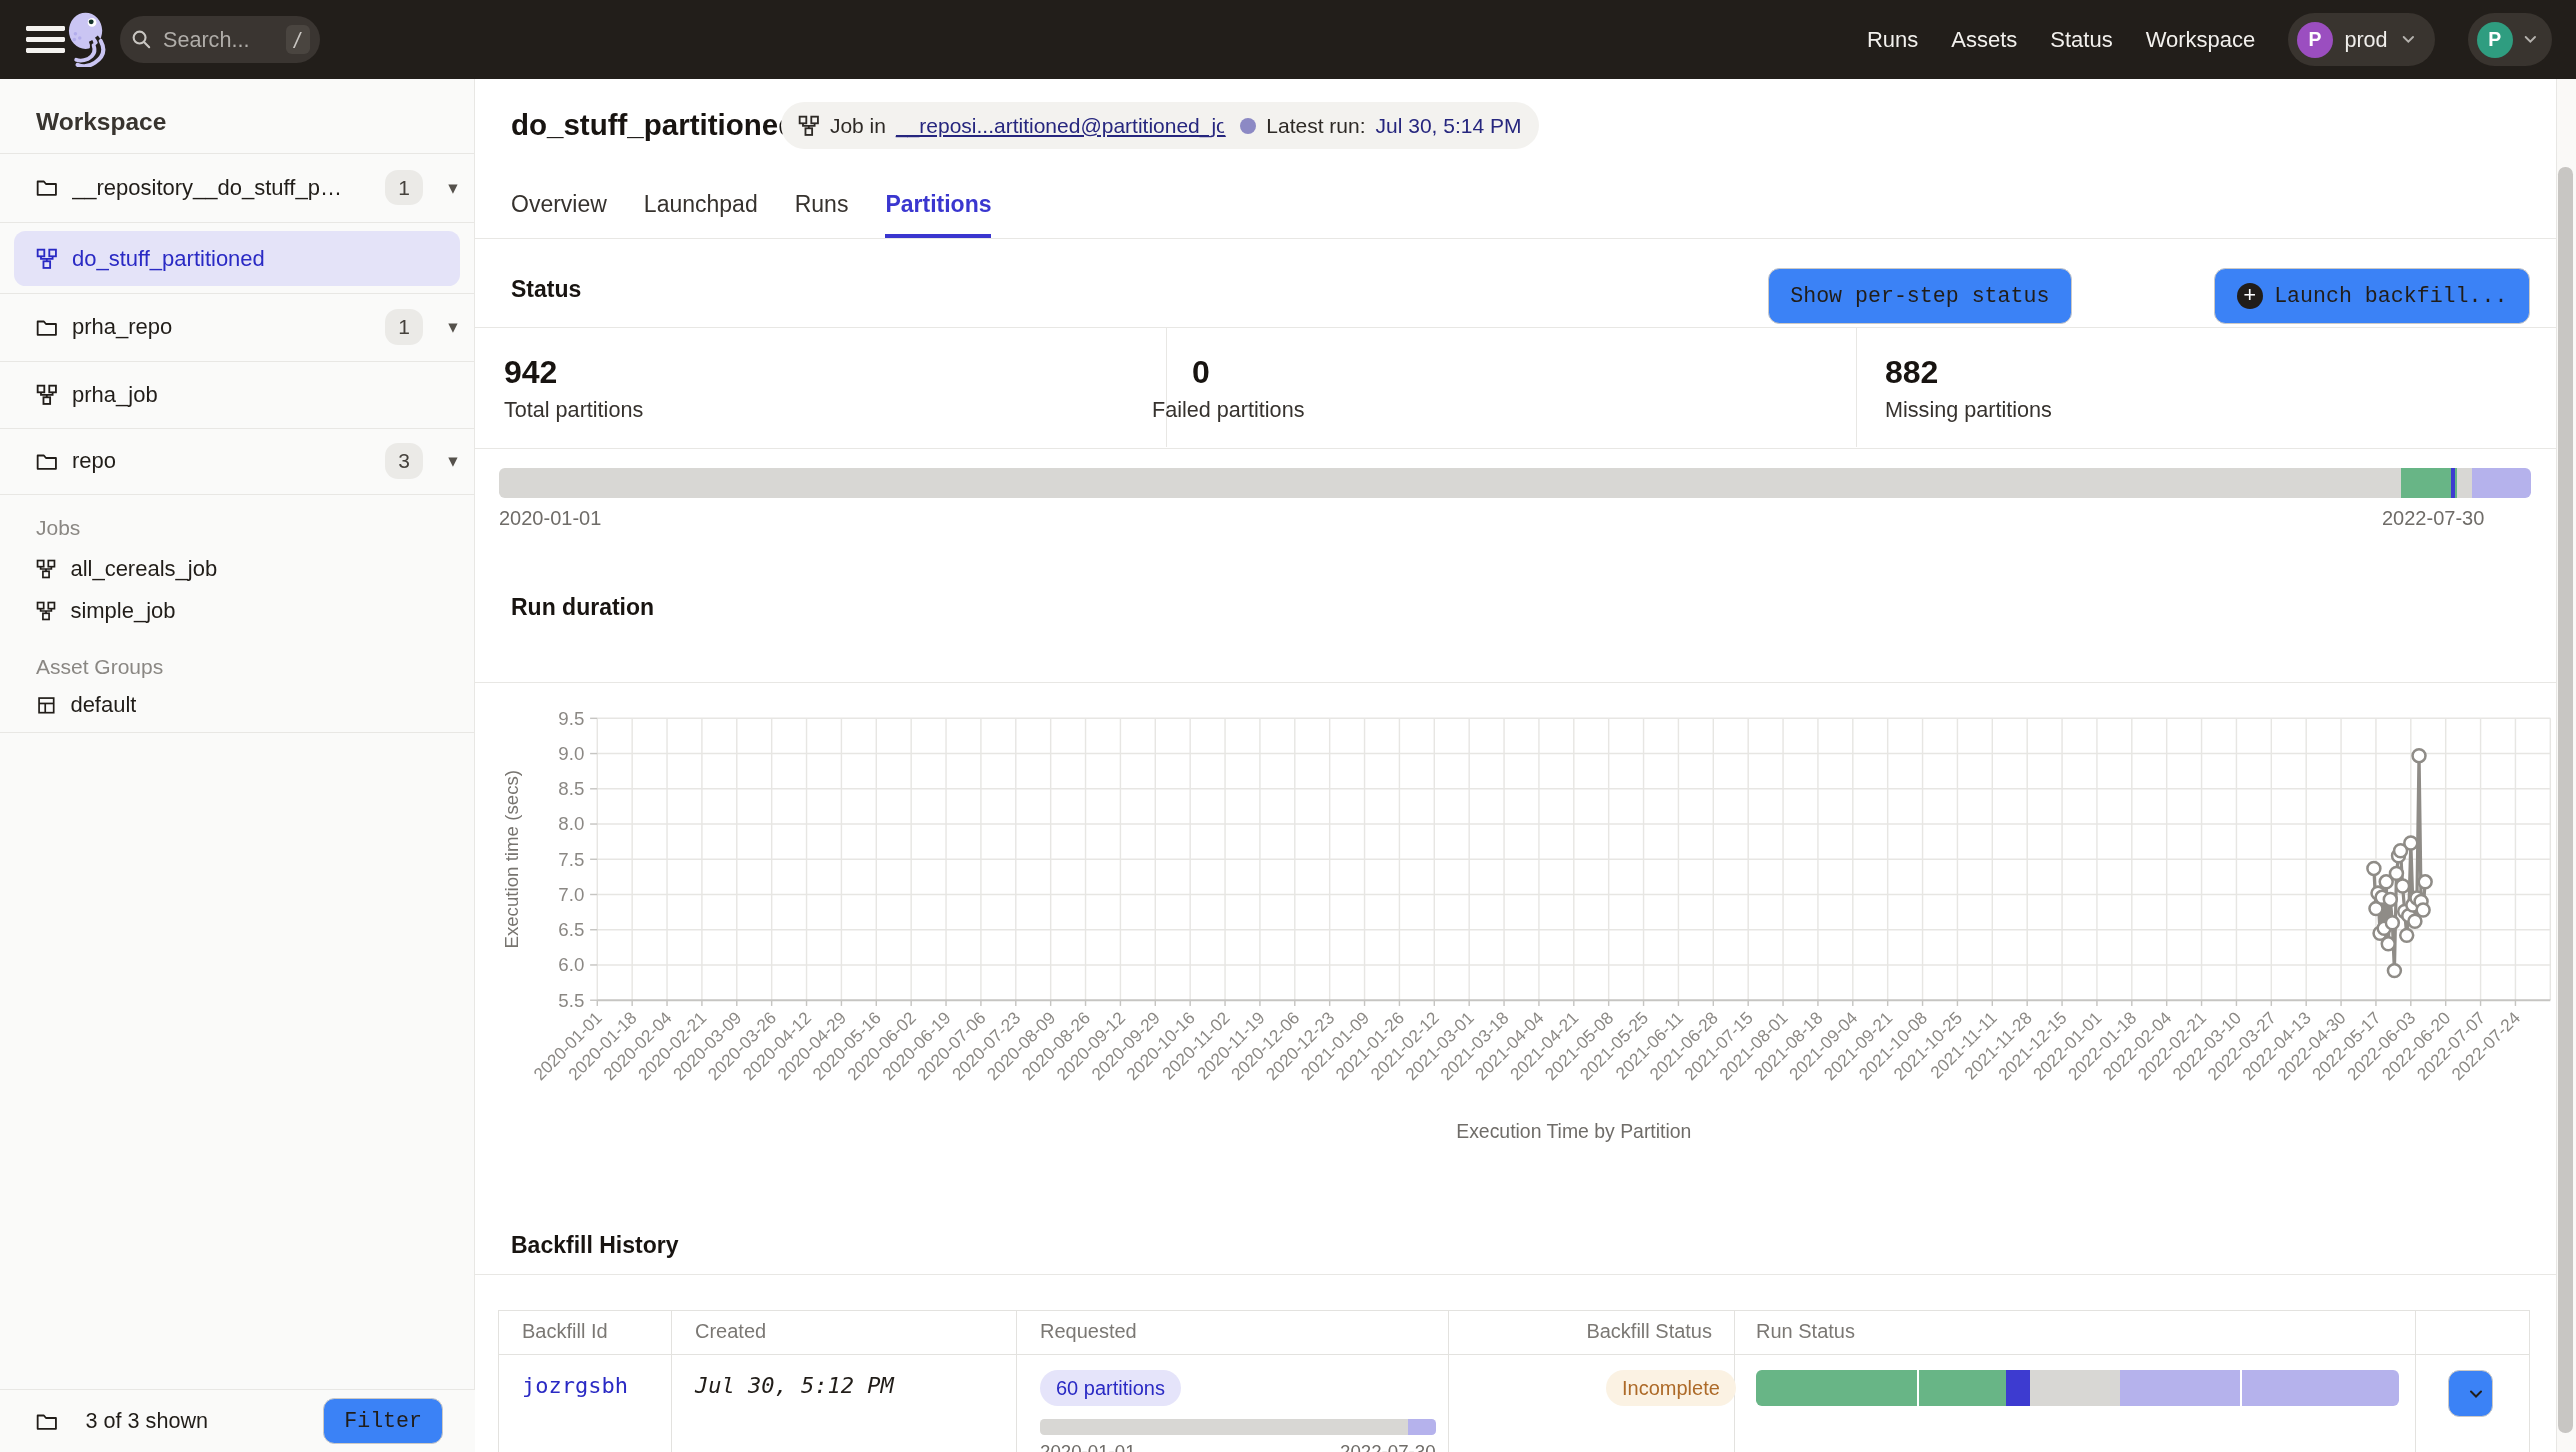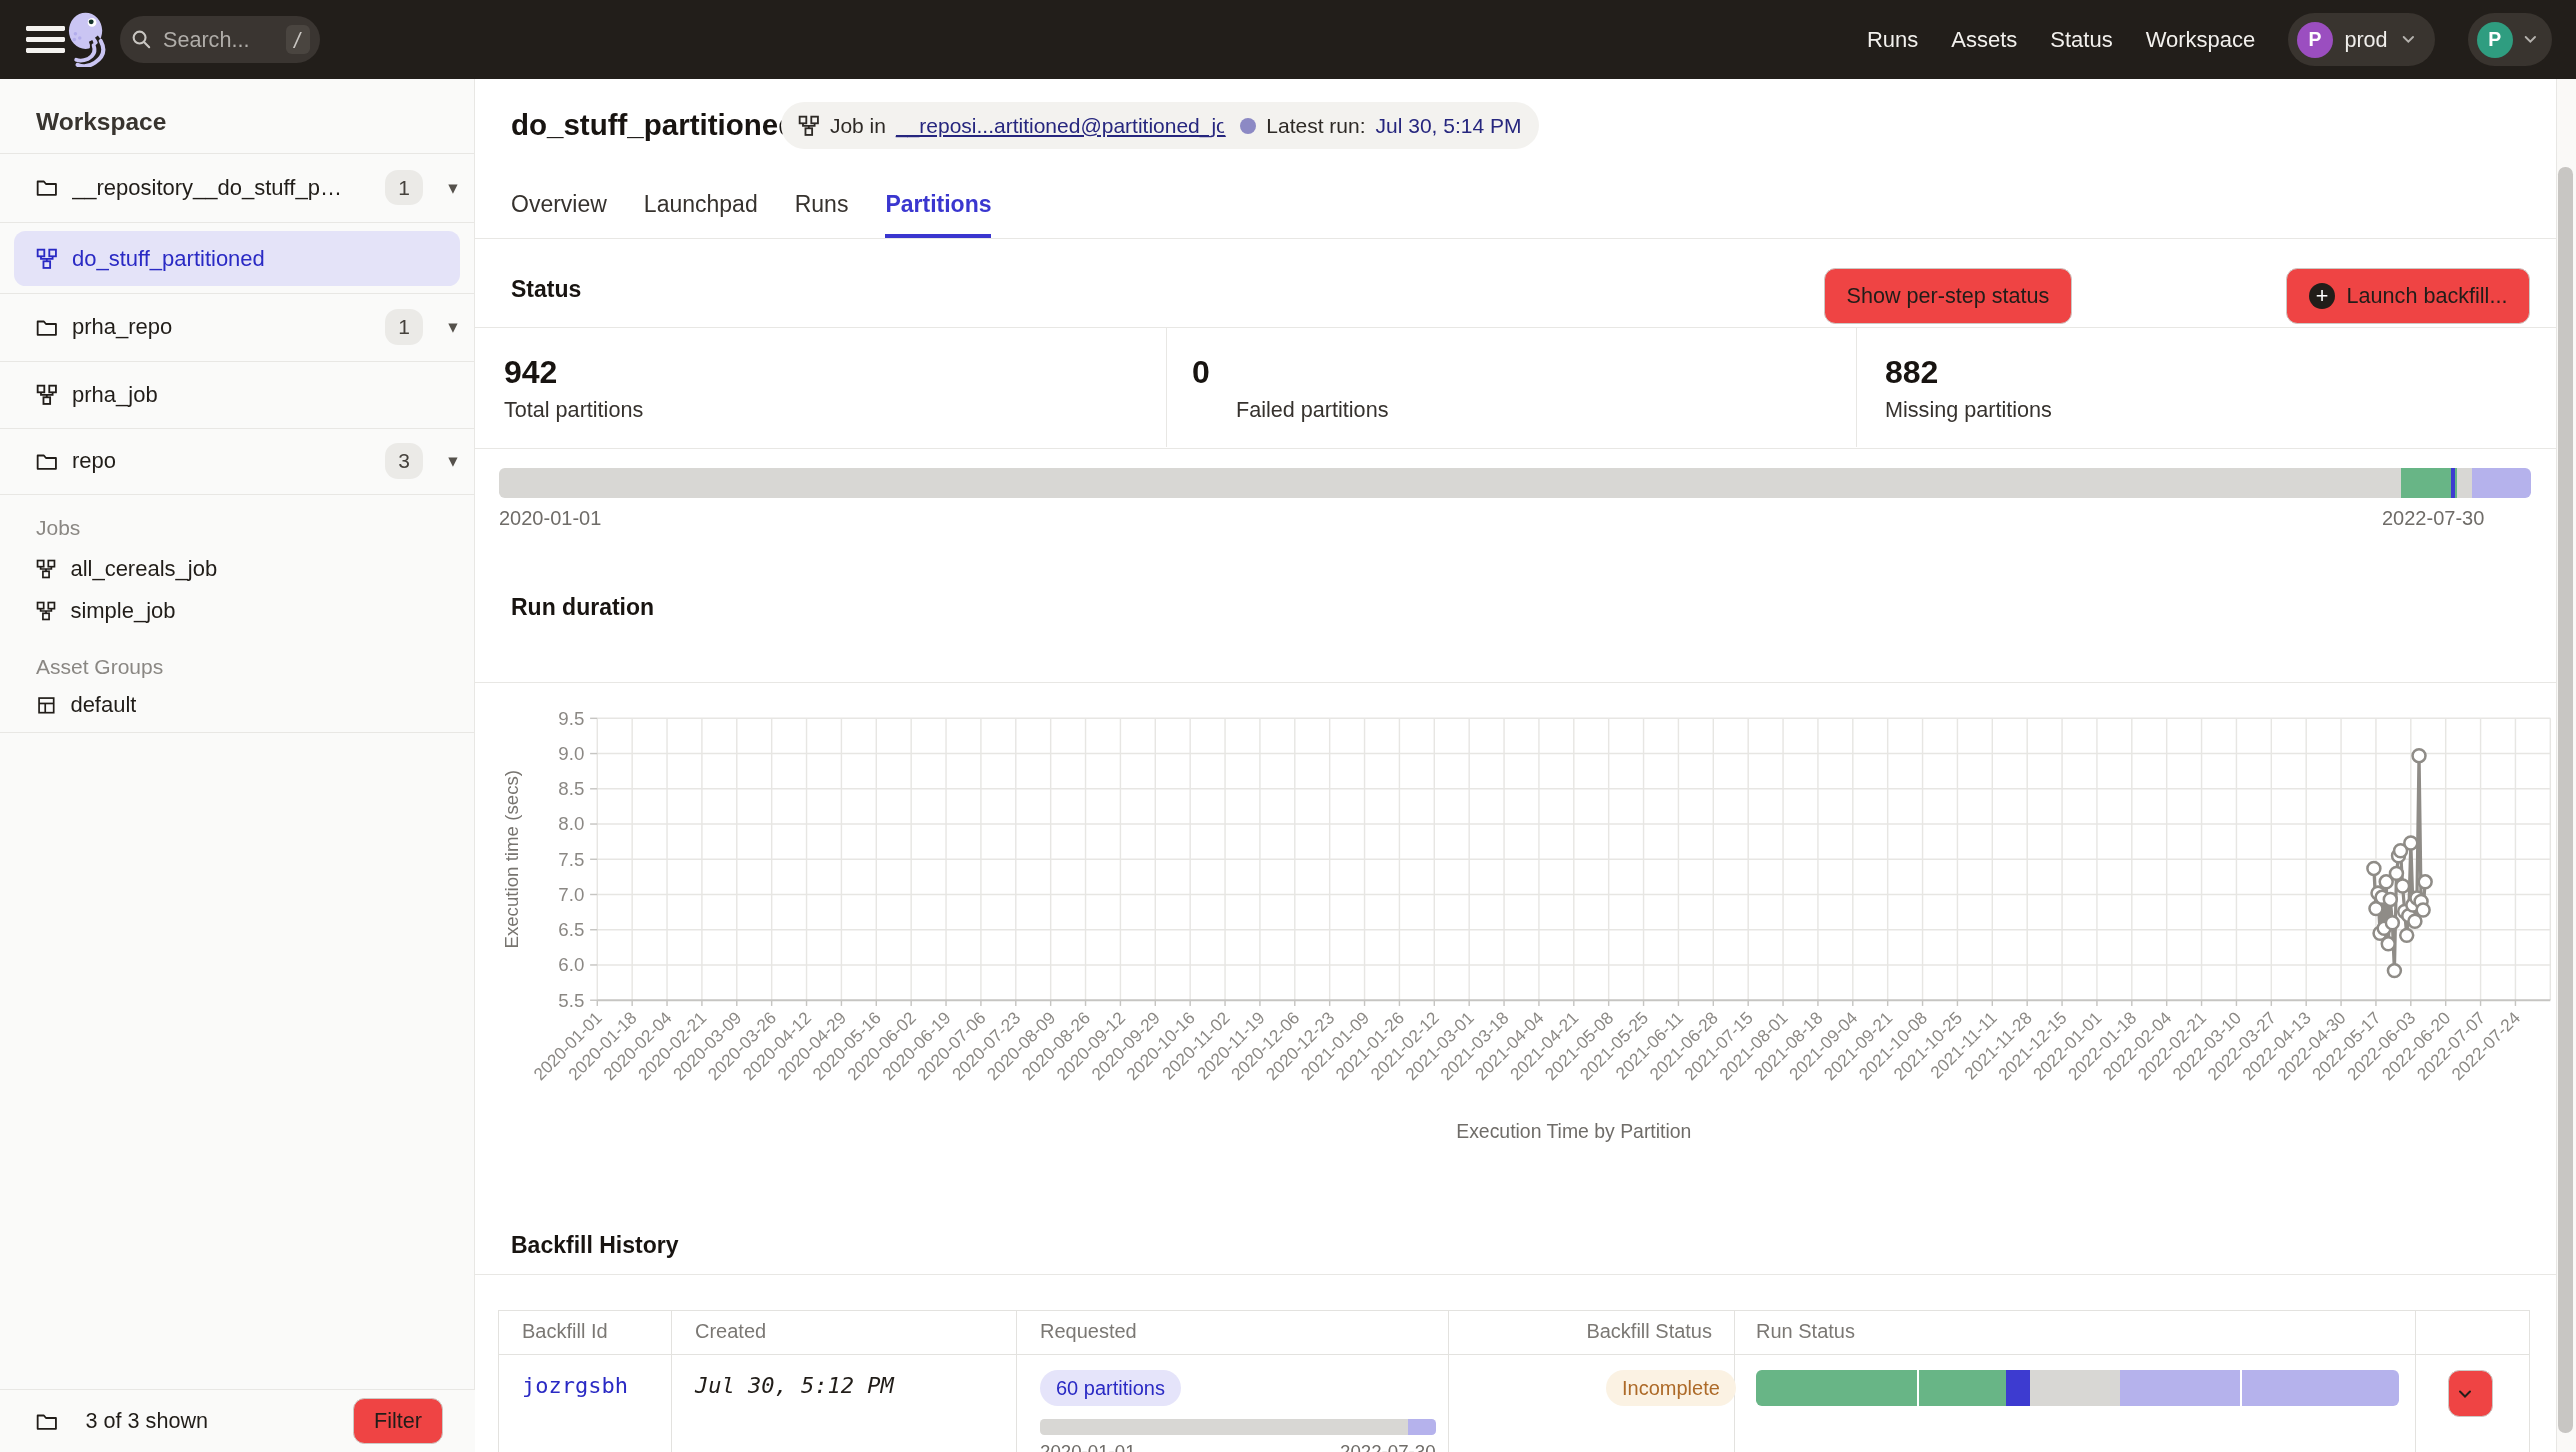--- a/index.html
+++ b/index.html
@@ -41,22 +41,22 @@
   .caret{position:absolute;right:17.3px;color:#55514c;font-size:18.7px;}
   .sb-sel{position:absolute;left:14.4px;width:446px;border-radius:11.5px;background:#e4e3f8;
           display:flex;align-items:center;cursor:pointer;}
   .sb-sel .icn{margin-left:21.6px;display:flex;}
   .sb-sel .txt{margin-left:14.4px;font-size:22px;color:#2a2ac4;}
   .sb-sec{position:absolute;left:36px;font-size:21px;color:#8a8783;}
   .sb-footer{position:absolute;left:0;top:1389px;width:475px;height:63px;background:#fafaf9;
              border-top:1.4px solid #e8e7e4;box-sizing:border-box;display:flex;align-items:center;}
   .sb-footer .icn{margin-left:36px;display:flex;}
   .sb-footer .txt{margin-left:28px;font-size:21.6px;color:#211d19;}
-  .btn{border:1.4px solid #ccc9c5;border-radius:11.5px;background:#ef4444;color:#211d19;font-size:21.6px;
-       display:inline-flex;align-items:center;justify-content:flex-start;cursor:pointer;box-sizing:border-box;}
+  .btn{border:1.4px solid #ccc9c5;border-radius:11.5px;background:#3b82f6;color:#211d19;font-size:21.6px;
+       display:inline-flex;align-items:center;justify-content:flex-end;cursor:pointer;box-sizing:border-box;font-family:Liberation Mono, monospace;}
   .filterbtn{position:absolute;right:32px;height:46px;padding:8px 20px;}
 
   
   .title{position:absolute;left:511px;top:108px;font-size:29.5px;font-weight:700;color:#181411;}
   .tag{position:absolute;top:102px;height:47px;border-radius:24px;background:#f3f2ef;
        display:inline-flex;align-items:center;gap:10px;padding:0 17.3px;font-size:21px;color:#2e2a26;}
   .tag a{color:#26267e;text-decoration:underline;cursor:pointer;}
   .tag .time{color:#26267e;cursor:pointer;}
   .dot{width:16px;height:16px;border-radius:50%;background:#8c89c4;}
   .tabs{position:absolute;left:511px;top:181px;display:flex;gap:37px;height:57px;}
@@ -309,21 +309,21 @@
   </button>
 
   <div class="hline" style="left:475px;width:2081px;top:327px"></div>
   <div class="hline" style="left:475px;width:2081px;top:448px"></div>
   <div class="vline" style="left:1166px;top:327px;height:120px"></div>
   <div class="vline" style="left:1856px;top:327px;height:120px"></div>
 
   <div class="stat-v" style="left:504px">942</div>
   <div class="stat-l" style="left:504px">Total partitions</div>
   <div class="stat-v" style="left:1192px">0</div>
-  <div class="stat-l" style="left:1236px">Failed partitions</div>
+  <div class="stat-l" style="left:1152px">Failed partitions</div>
   <div class="stat-v" style="left:1885px">882</div>
   <div class="stat-l" style="left:1885px">Missing partitions</div>
 
   <div class="pbar" id="partition-bar">
       <div style="width: 93.6%; background: rgb(216, 215, 212); flex: 0 0 auto;"></div>
       <div style="width: 2.45%; background: rgb(104, 181, 134); flex: 0 0 auto;"></div>
       <div style="width: 0.21%; background: rgb(61, 59, 208); flex: 0 0 auto;"></div>
       <div style="width: 0.11%; background: rgb(104, 181, 134); flex: 0 0 auto;"></div>
       <div style="width: 0.73%; background: rgb(216, 215, 212); flex: 0 0 auto;"></div>
       <div style="width: 2.9%; background: rgb(181, 178, 236); flex: 0 0 auto;"></div>

